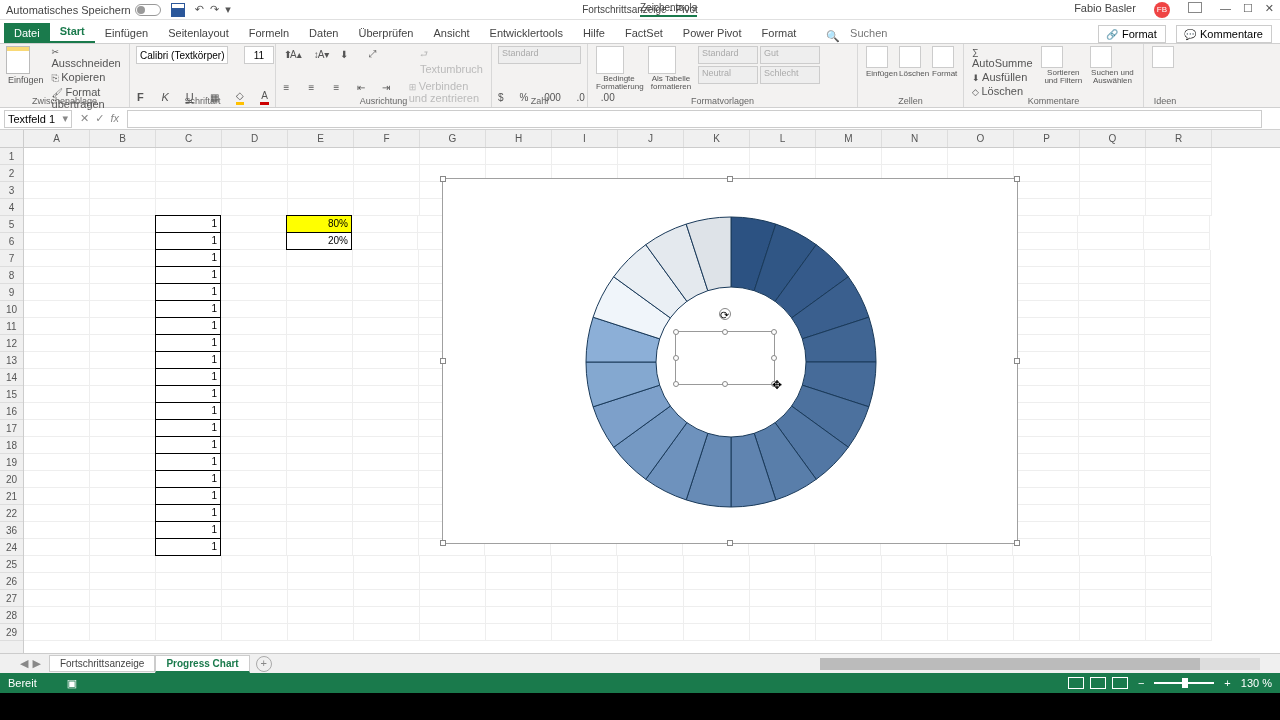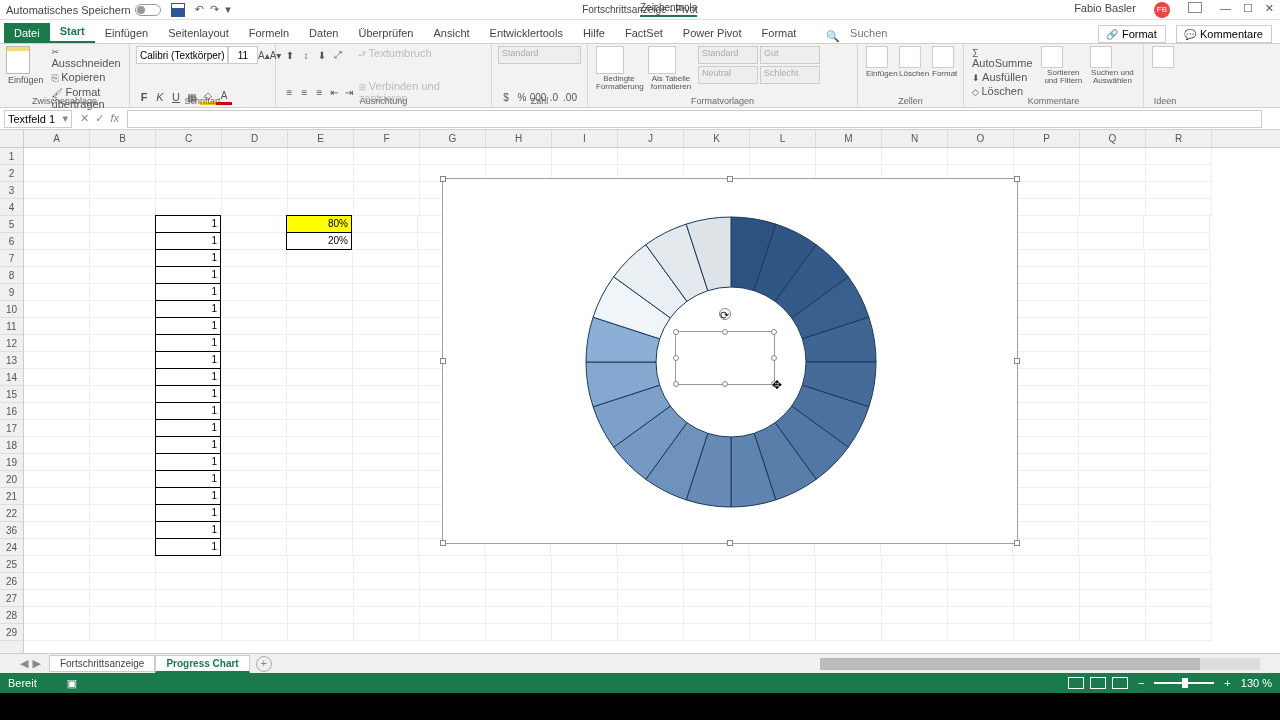--- a/index.html
+++ b/index.html
@@ -18,21 +18,21 @@
 .win-btns{display:flex;gap:12px;color:#555;font-size:12px}
 .tabs{height:24px;background:#fff;display:flex;align-items:flex-end;padding-left:4px;border-bottom:1px solid #d0d0d0}
 .tab{padding:4px 10px;font-size:11px;color:#444;cursor:pointer}
 .tab.file{background:#1a7a4c;color:#fff}
 .tab.active{border-bottom:2px solid #1a7a4c;color:#1a7a4c;font-weight:600}
 .tabs-right{margin-left:auto;display:flex;align-items:center;padding-right:8px;gap:10px}
 .share-btn{border:1px solid #ccc;padding:2px 8px;font-size:10px}
 .ribbon{height:64px;background:#f3f2f1;border-bottom:1px solid #d0d0d0;display:flex}
 .rgroup{border-right:1px solid #d8d8d8;padding:2px 6px;display:flex;flex-direction:column;justify-content:space-between;position:relative}
 .rlabel{font-size:9px;color:#666;text-align:center;position:absolute;bottom:1px;left:0;right:0}
-.rrow{display:flex;align-items:center;gap:0;font-size:10px;color:#444}
+.rrow{display:flex;align-items:flex-start;gap:16px;font-size:10px;color:#444}
 .paste-icon{width:24px;height:28px;border:1px solid #bbb;background:linear-gradient(#f9d976 15%,#fff 15%)}
 .rbtn{padding:1px 2px;font-size:9px;color:#555}
 .font-sel{border:1px solid #ccc;background:#fff;height:18px;width:92px;font-size:10px;padding:0 3px}
 .size-sel{border:1px solid #ccc;background:#fff;height:18px;width:30px;font-size:10px;text-align:center}
 .mini-icon{width:16px;height:16px;display:inline-flex;align-items:center;justify-content:center;font-size:10px;color:#555}
 .style-box{border:1px solid #ccc;background:#fff;width:60px;height:18px;font-size:9px;color:#aaa;padding:1px 3px}
 .style-box.disabled{background:#eee}
 .big-icon{width:28px;height:28px;border:1px solid #ccc;background:#fff;margin:0 2px}
 .namebox-row{height:22px;background:#fff;border-bottom:1px solid #d0d0d0;display:flex;align-items:center}
 .namebox{width:68px;height:18px;border:1px solid #ccc;margin-left:4px;padding:0 3px;font-size:10px;display:flex;align-items:center}

